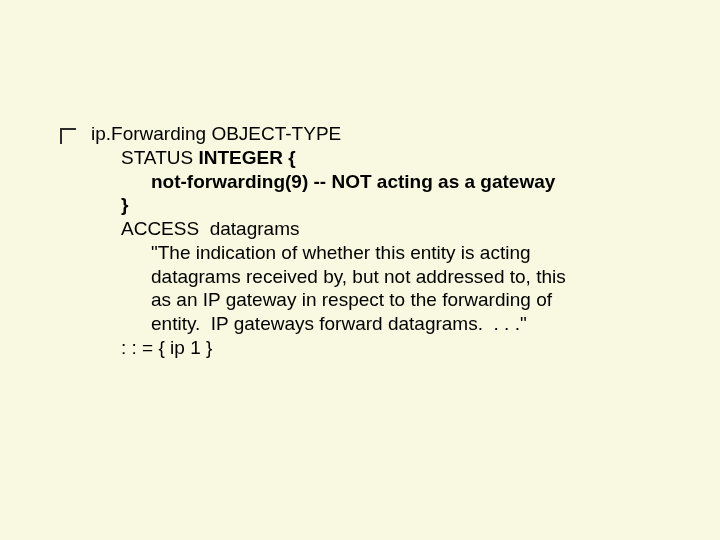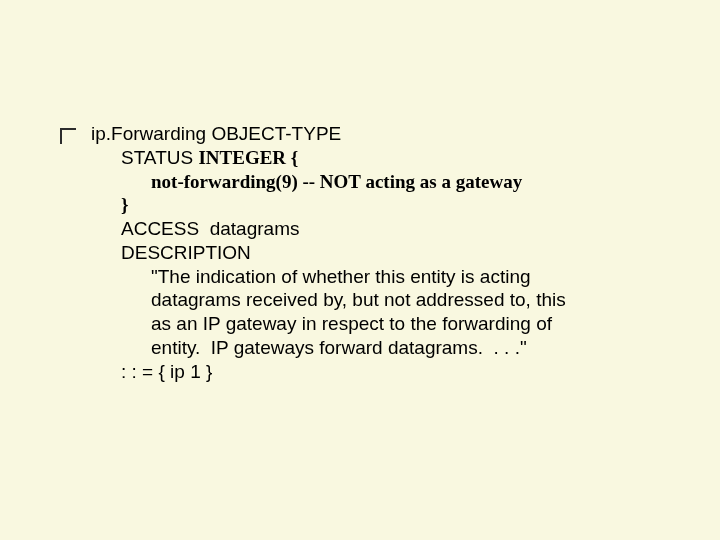--- a/index.html
+++ b/index.html
@@ -28,21 +28,21 @@
   .content {
     position: absolute;
     left: 64px;
     top: 122px;
     color: #000;
     font-size: 19px;
     line-height: 1.25;
     margin-left: 27px;
   }
   .mono {
-    font-family: Liberation Serif, serif;
+    font-family: Liberation Sans, sans-serif;
     font-weight: bold;
     white-space: pre;
   }
   .sans {
     font-family: Arial, Helvetica, sans-serif;
   }
   .indent1 { margin-left: 30px; }
   .indent2 { margin-left: 60px; }
   .line { white-space: pre; }
 </style>
@@ -58,21 +58,20 @@
 
     <div class="line indent1"><span class="sans">STATUS</span> <span class="mono">INTEGER {</span></div>
 
     <div class="line indent2 mono">not-forwarding(9) -- NOT acting as a gateway</div>
 
     <div class="line indent1 mono">}</div>
 
 
     <div class="line indent1 sans"><span>ACCESS</span>  <span>datagrams</span></div>
 
-    <div class="line indent1 sans">DESCRIPTION</div>
 
     <div class="line indent2 sans">"The indication of whether this entity is acting</div>
     <div class="line indent2 sans">datagrams received by, but not addressed to, this</div>
     <div class="line indent2 sans">as an IP gateway in respect to the forwarding of</div>
     <div class="line indent2 sans">entity.  IP gateways forward datagrams.  . . ."</div>
 
     <div class="line indent1 sans">: : = { ip 1 }</div>
 
   </div>
 </div>

